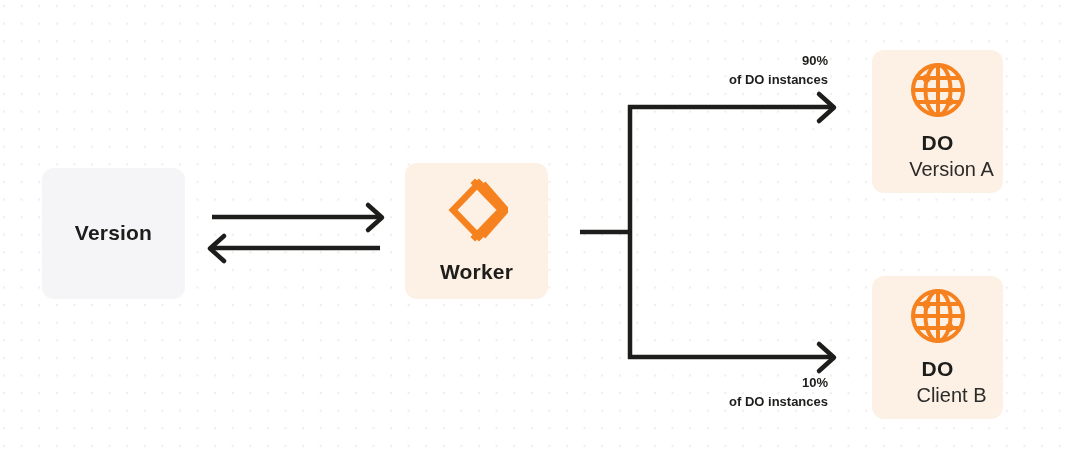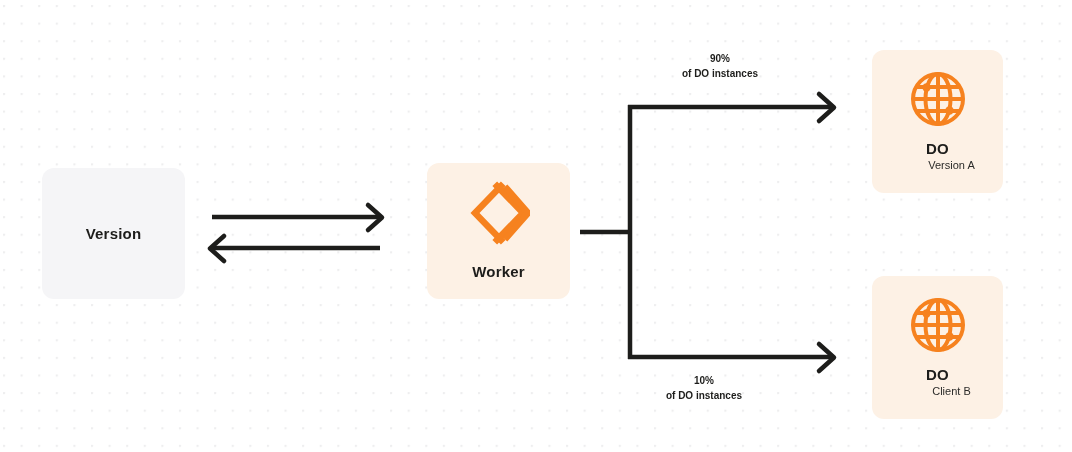--- a/index.html
+++ b/index.html
@@ -49,21 +49,21 @@
 
   .node-client {
     left: 42px;
     top: 168px;
     width: 143px;
     height: 131px;
     background-color: #f5f5f7;
   }
 
   .node-worker {
-    left: 427px;
+    left: 405px;
     top: 163px;
     width: 143px;
     height: 136px;
     background-color: #fdf1e5;
     align-items: center;
   }
 
   .node-do-a {
     left: 872px;
     top: 50px;
@@ -74,65 +74,65 @@
 
   .node-do-b {
     left: 872px;
     top: 276px;
     width: 131px;
     height: 143px;
     background-color: #fdf1e5;
   }
 
   .node-title {
-    font-size: 15px;
+    font-size: 21px;
     font-weight: bold;
     color: #1d1d1b;
     letter-spacing: 0.2px;
     line-height: 1.15;
     text-align: center;
   }
 
   .node-subtitle {
-    font-size: 11px;
+    font-size: 20px;
     font-weight: normal;
     color: #2b2b29;
     line-height: 1.25;
     text-align: left;
     margin-top: 2px;
     margin-left: 28px;
   }
 
   .node-icon {
     display: block;
     line-height: 0;
   }
 
   .worker-icon-wrap { margin-bottom: 18px; }
   .do-icon-wrap { margin-bottom: 12px; }
 
   
   .edge-label {
     position: absolute;
-    text-align: center;
-    font-size: 10px;
+    text-align: right;
+    font-size: 13px;
     font-weight: bold;
     color: #1d1d1b;
     line-height: 1.45;
     white-space: nowrap;
   }
 
   .edge-label-top {
     left: 612px;
     top: 52px;
     width: 216px;
   }
 
   .edge-label-bottom {
-    left: 596px;
+    left: 612px;
     top: 374px;
     width: 216px;
   }
 
   .edge-label .pct { display: block; }
   .edge-label .sub { display: block; }
 </style>
 </head>
 <body>
 

